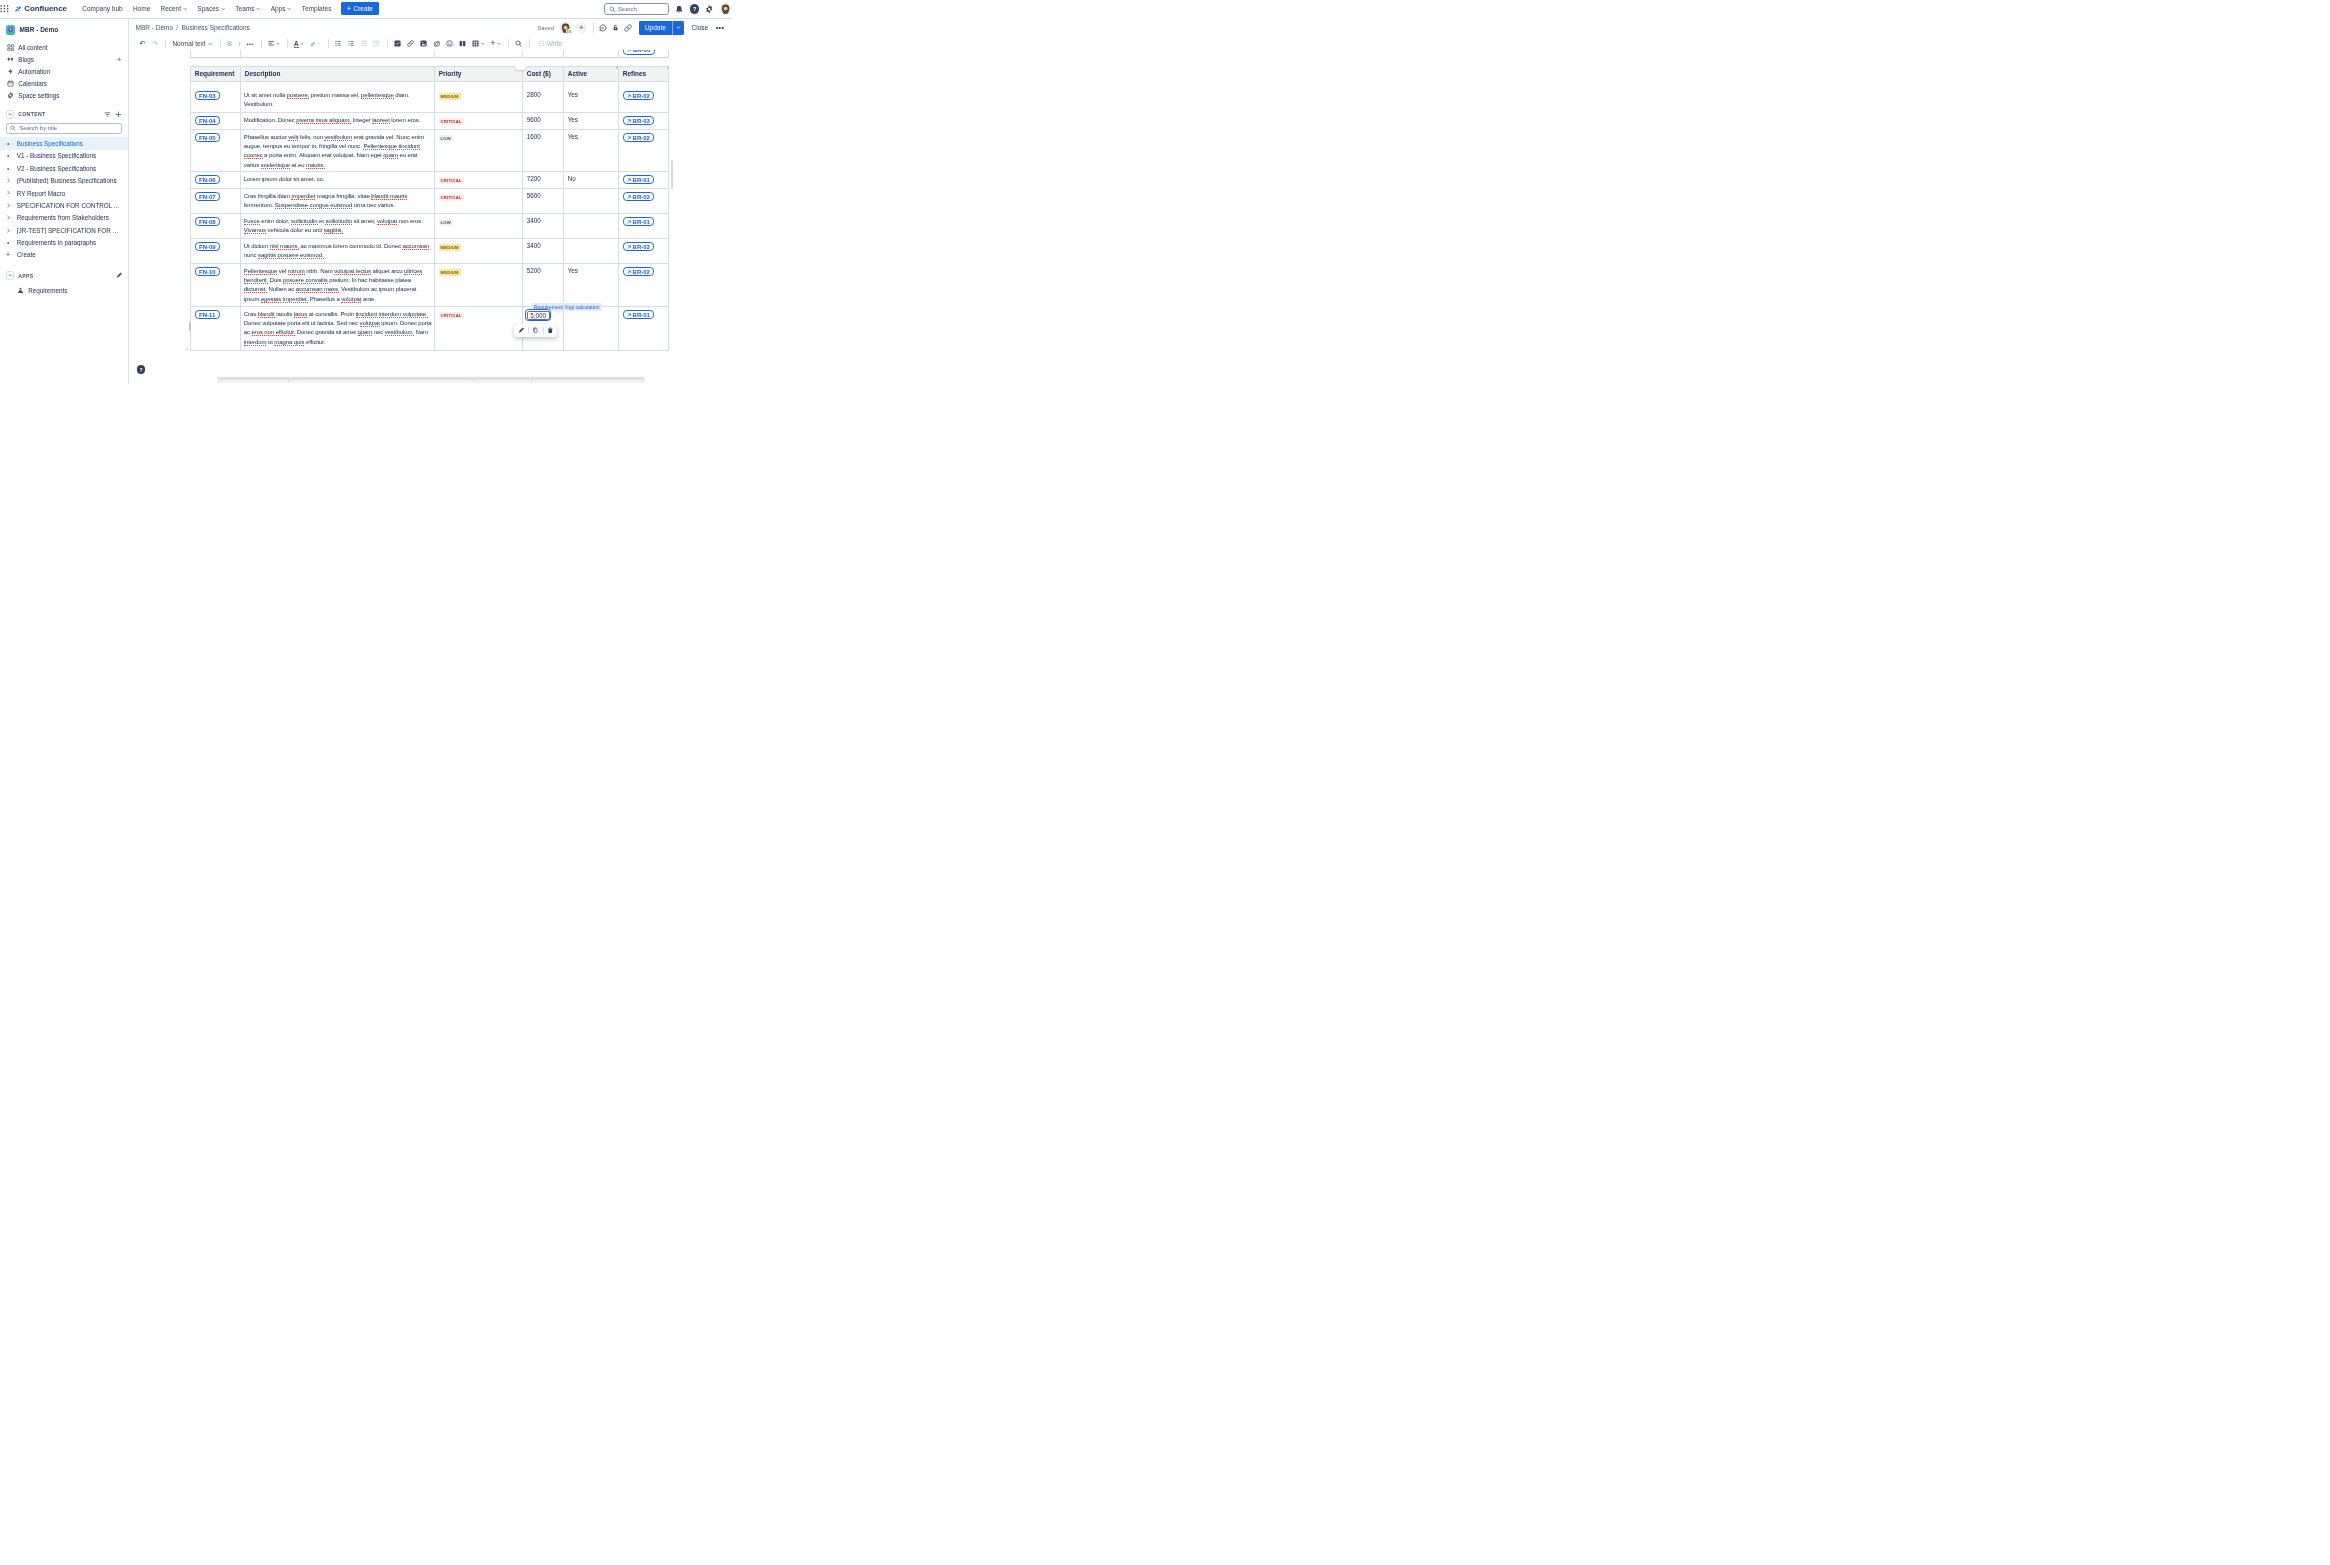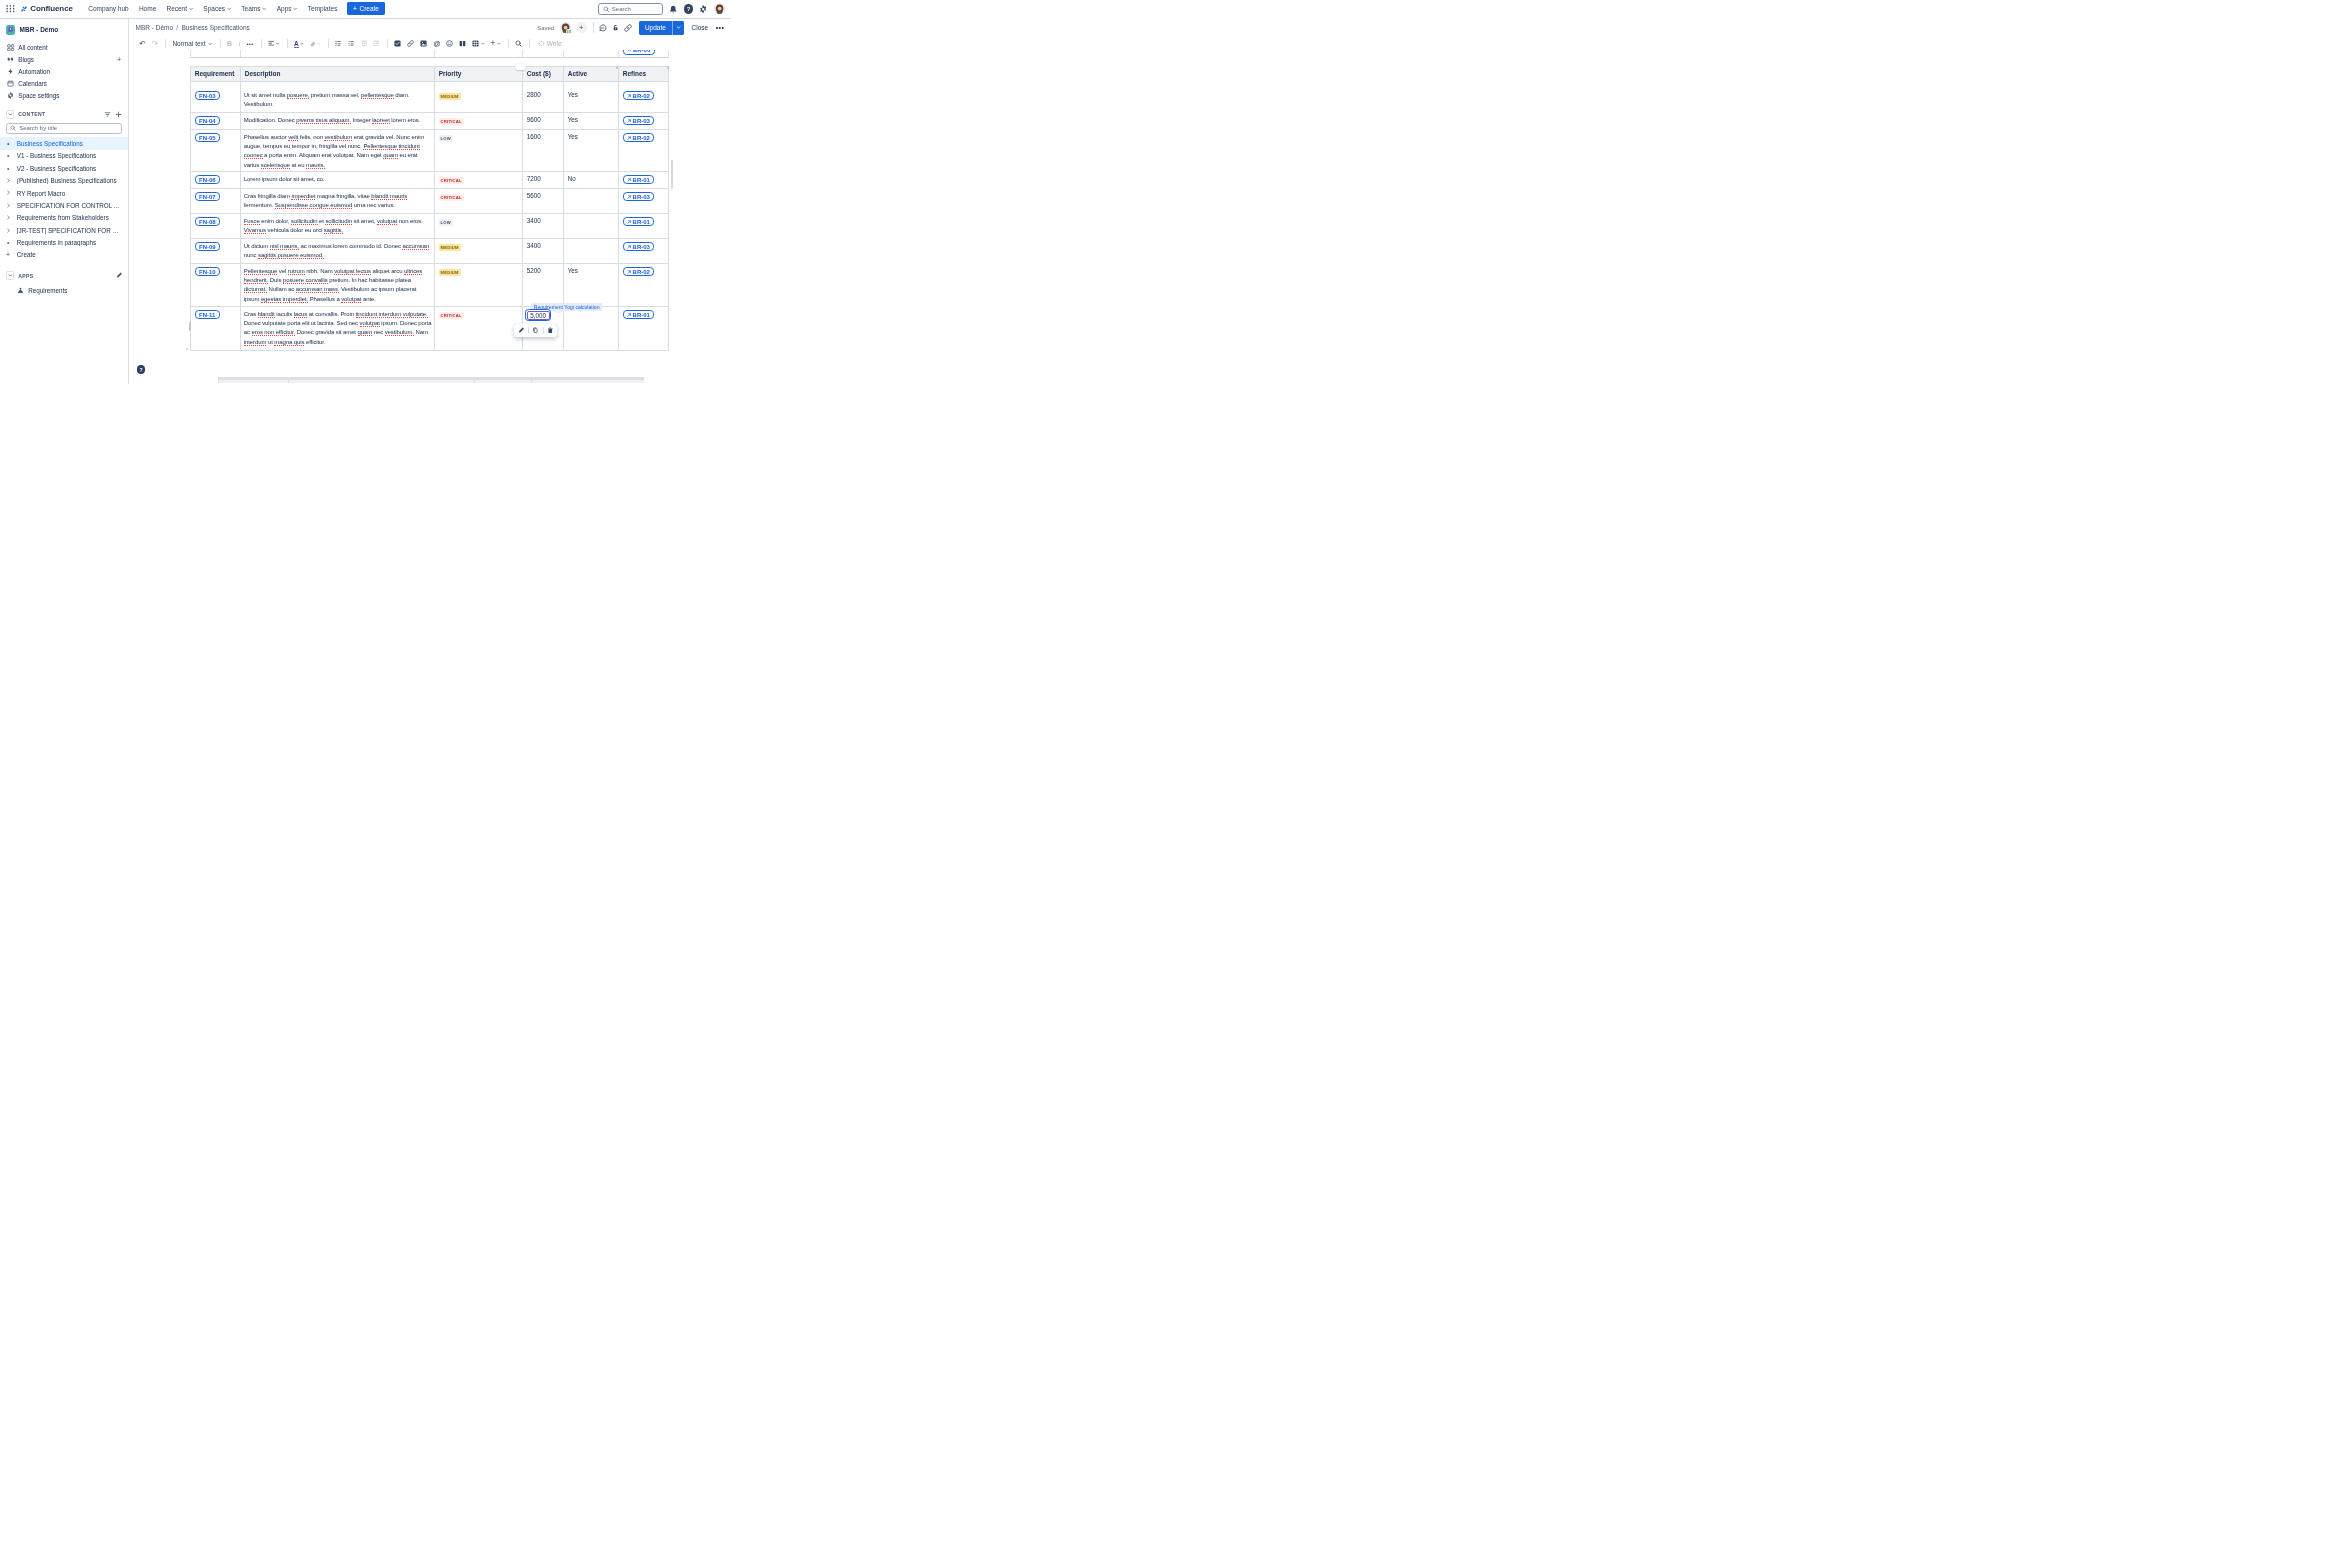--- a/index.html
+++ b/index.html
@@ -1,20 +1,20 @@
 <!DOCTYPE html>
 <html style="font-size:7.5px"><head>
 <meta charset="utf-8">
 <style>
   * { margin:0; padding:0; box-sizing:border-box; }
   html,body { width:731px; height:384px; overflow:hidden; background:#fff;
     font-family:"Liberation Sans", sans-serif; color:#172B4D; }
   .ic svg{display:block}
   
-  #topbar{height:18.6px; display:flex; align-items:center; border-bottom:0.5px solid #D5D9E0; background:#fff; padding:0 6px; position:relative; z-index:30;}
+  #topbar{height:18.6px; display:flex; align-items:center; border-bottom:0.5px solid #D5D9E0; background:#fff; padding:0 0; position:relative; z-index:30;}
   .appgrid{width:9.3px;height:9.3px;margin-right:4.7px;cursor:pointer;color:#44546F}
   .brand{display:flex;align-items:center;gap:2.3px;margin-right:10.3px;}
   .brand-name{font-size:8px;font-weight:700;color:#253858;letter-spacing:-0.1px}
   .nav-item{font-size:6.5px;color:#344563;margin:0 5.1px;display:flex;align-items:center;gap:1.9px;cursor:pointer;white-space:nowrap}
   .chev{width:4.2px;height:4.2px;color:#344563}
   .create-btn{background:#1868DB;color:#fff;border:none;border-radius:1.4px;height:13px;padding:0 5.6px;font-size:6.5px;margin-left:4.7px;display:flex;align-items:center;gap:2.3px;cursor:pointer;font-family:inherit}
   #topbar .right{margin-left:auto;display:flex;align-items:center;gap:6px;}
   .searchbox{display:flex;align-items:center;gap:2.8px;width:65px;height:11.7px;border:0.9px solid #8590A2;border-radius:2.8px;padding:0 3.3px;color:#626F86;}
   .searchbox span{font-size:6px;color:#626F86}
   .tb-ic{color:#344563;cursor:pointer}

